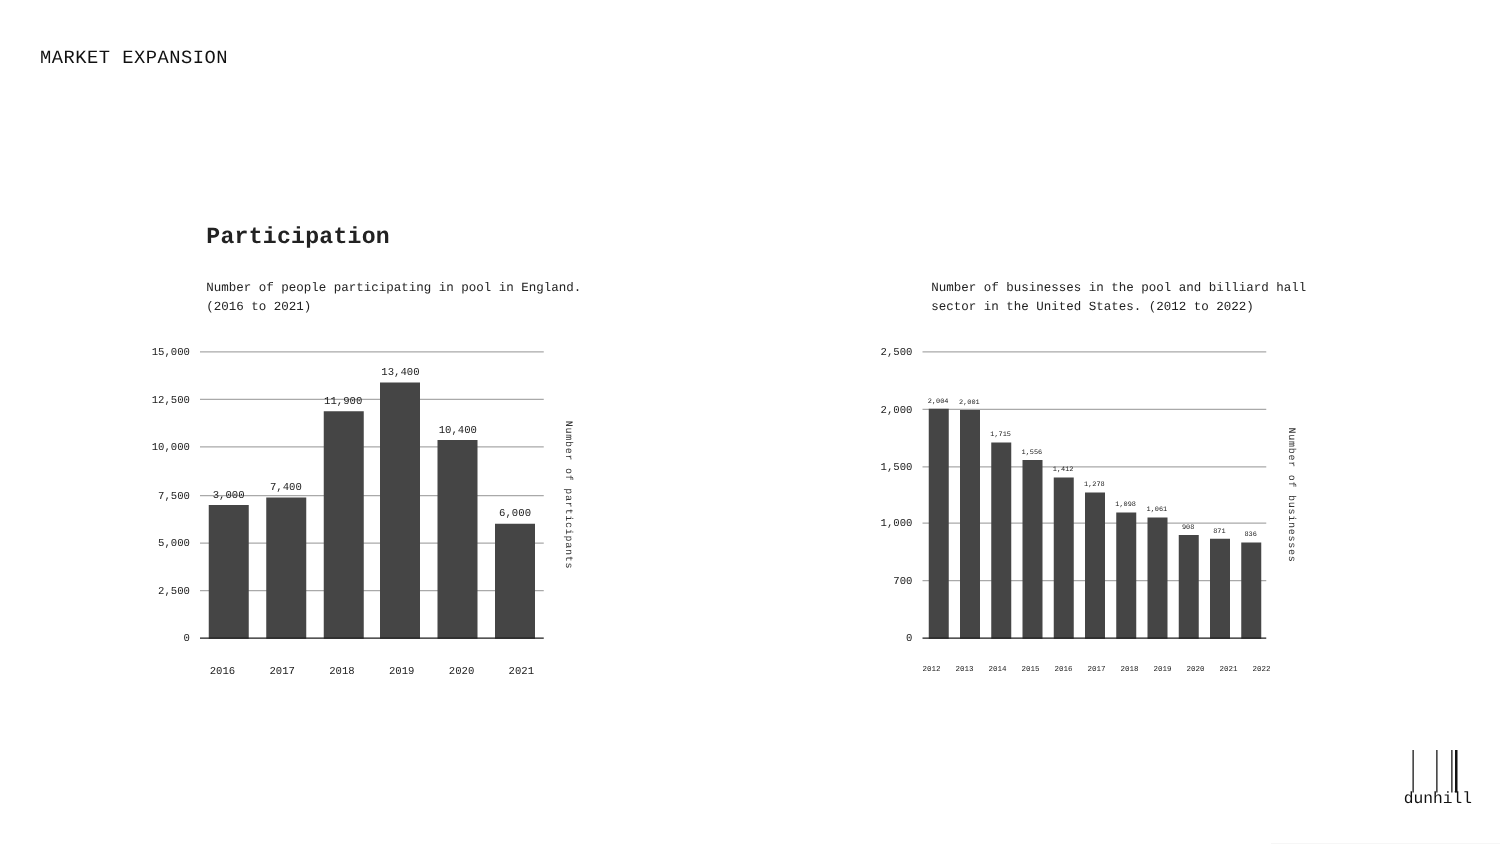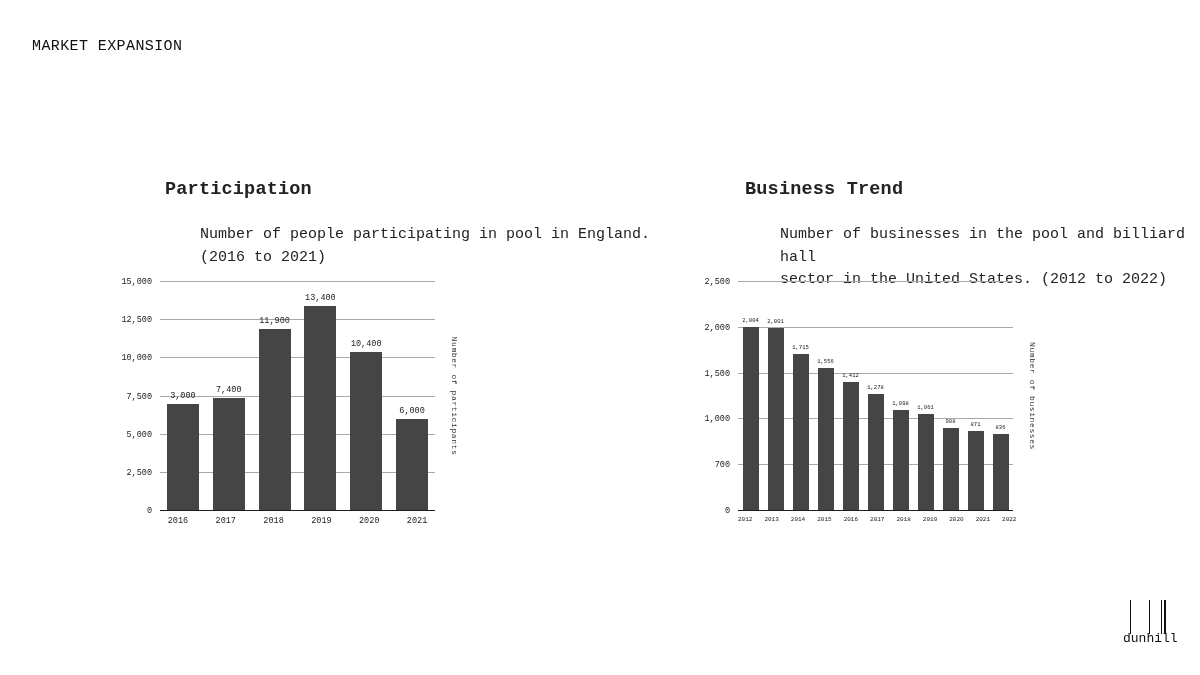--- a/index.html
+++ b/index.html
@@ -13,23 +13,22 @@
     position:absolute; left:32px; top:38px;
     font-size:15px; font-weight:500; letter-spacing:0.4px; color:#111;
   }
   .chart-title {
     position:absolute; font-size:18.5px; font-weight:600; color:#222;
     letter-spacing:0.2px;
   }
   .t0 { left:165px; top:179px; }
   .t1 { left:745px; top:179px; }
   .chart-subtitle {
-    position:absolute; font-size:15px; line-height:1.5; color:#222;
+    position:absolute; font-size:10px; line-height:1.5; color:#222;
     white-space:pre-line;
-    margin-left:35px;
   }
   .sub0 { left:165px; top:224px; }
   .sub1 { left:745px; top:224px; }
 
   .chart { position:absolute; width:480px; height:270px; }
   .chart-0 { left:105px; top:282px; }
   .chart-1 { left:683px; top:282px; }
 
   .yaxis { position:absolute; left:0; top:0; width:47px; height:229px; }
   .ytick {
@@ -42,21 +41,21 @@
   .bars { position:absolute; left:0; right:0; top:0; bottom:0; display:flex; align-items:flex-end; z-index:2; }
   .bar-slot {
     flex:1 1 0; height:100%;
     display:flex; flex-direction:column; align-items:center; justify-content:flex-end;
   }
   .bar-value { margin-bottom:3px; color:#222; white-space:nowrap; }
   .chart-0 .bar-value { font-size:8.5px; }
   .chart-1 .bar-value { font-size:5.5px; }
   .bar { width:32px; }
   .chart-1 .bar { width:16px; }
-  .xlabels { position:absolute; left:55px; top:234px; width:275px; display:flex;gap:12px; }
+  .xlabels { position:absolute; left:55px; top:250px; width:275px; display:flex;gap:12px; }
   .xtick { flex:1 1 0; text-align:center; color:#222; }
   .chart-0 .xtick { font-size:8.5px; }
   .chart-1 .xtick { font-size:6px; }
   .ylabel {
     position:absolute; left:345px; top:114px; transform:translateY(-50%);
     writing-mode:vertical-rl; font-size:8px; letter-spacing:0.6px; color:#333;
     white-space:nowrap;
   }
 
   .logo { position:absolute; right:33px; bottom:30px; width:44px; height:47px; }
@@ -125,21 +124,20 @@
         <div class="xtick">2016</div>
         <div class="xtick">2017</div>
         <div class="xtick">2018</div>
         <div class="xtick">2019</div>
         <div class="xtick">2020</div>
         <div class="xtick">2021</div>
       </div>
     <div class="ylabel">Number of participants</div>
   </div>
 
-  <h2 class="chart-title t1">Business Trend</h2>
   <p class="chart-subtitle sub1">Number of businesses in the pool and billiard hall
 sector in the United States. (2012 to 2022)</p>
   <div class="chart chart-1">
     <div class="yaxis">
         <div class="ytick" style="bottom: 0%;">0</div>
         <div class="ytick" style="bottom: 20%;">700</div>
         <div class="ytick" style="bottom: 40%;">1,000</div>
         <div class="ytick" style="bottom: 60%;">1,500</div>
         <div class="ytick" style="bottom: 80%;">2,000</div>
         <div class="ytick" style="bottom: 100%;">2,500</div>

